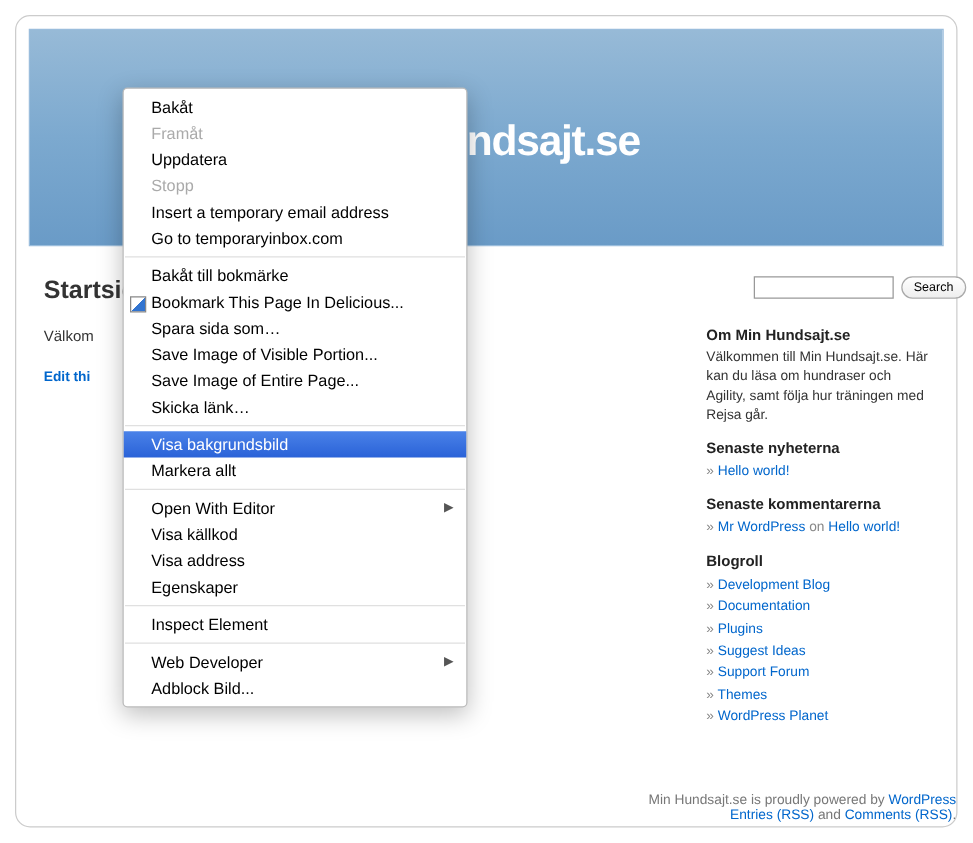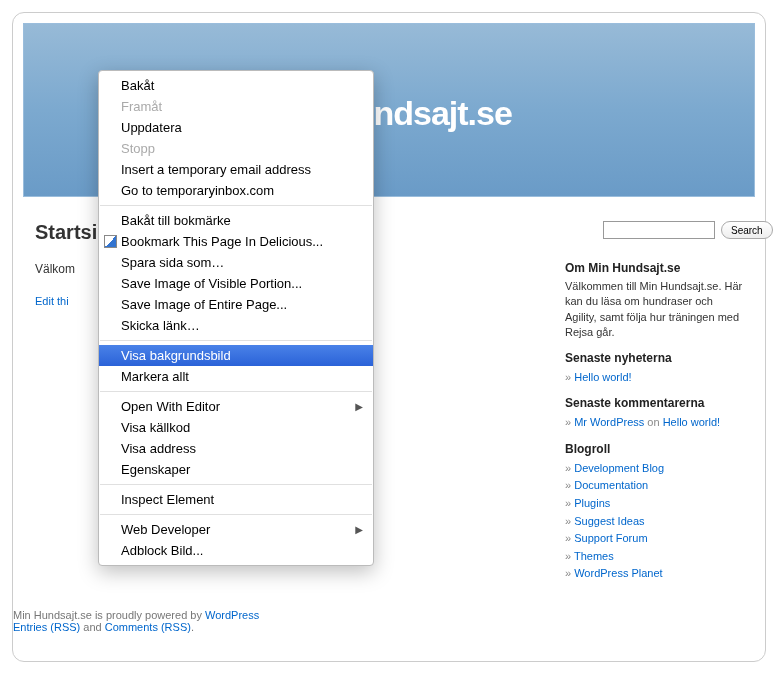--- a/index.html
+++ b/index.html
@@ -55,20 +55,21 @@
     margin-bottom: 18px;
   }
   .main p {
     font-size: 12px;
     margin-bottom: 18px;
   }
   .main a.edit {
     color: #06c;
     font-size: 11px;
     text-decoration: none;
+    font-weight: bold;
   }
   .sidebar {
     width: 178px;
     font-size: 11px;
   }
   .search-row {
     display: flex;
     gap: 6px;
     align-items: center;
     margin-bottom: 22px;
@@ -119,25 +120,25 @@
   }
   .sidebar ul li::before {
     content: "» ";
     color: #888;
   }
   .sidebar a {
     color: #0066cc;
     text-decoration: none;
   }
   .footer {
-    text-align: left;
+    text-align: right;
     font-size: 11px;
     color: #777;
     position: absolute;
-    bottom: 28px;
+    bottom: 3px;
     left: 0; right: 0;
   }
   .footer a { color: #06c; text-decoration: none; }
 
   
   .context-menu {
     position: absolute;
     left: 98px;
     top: 70px;
     width: 276px;
@@ -150,21 +151,21 @@
     font-family: "Lucida Grande", Arial, sans-serif;
     z-index: 100;
   }
   .menu-item {
     padding: 2px 22px 2px 22px;
     color: #000;
     cursor: default;
     position: relative;
     line-height: 17px;
     display: flex;
-    align-items: center;
+    align-items: flex-end;
   }
   .menu-item.disabled { color: #aaa; }
   .menu-item.selected {
     background: linear-gradient(to bottom, #4a82e8, #2a62d8);
     color: #fff;
   }
   .menu-sep {
     height: 1px;
     background: #e0e0e0;
     margin: 4px 1px;

